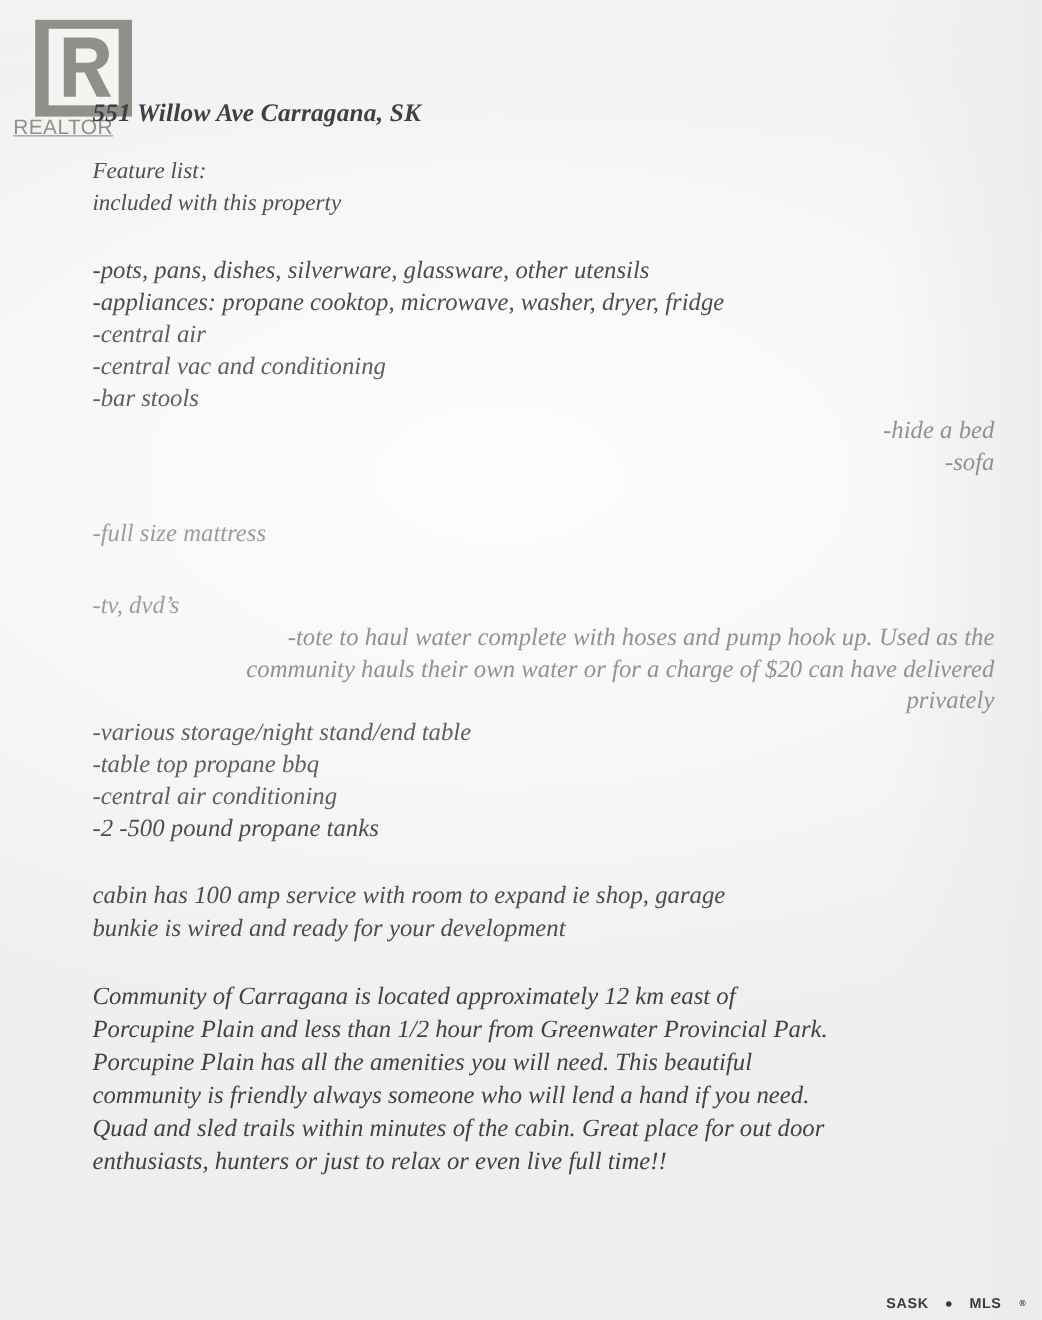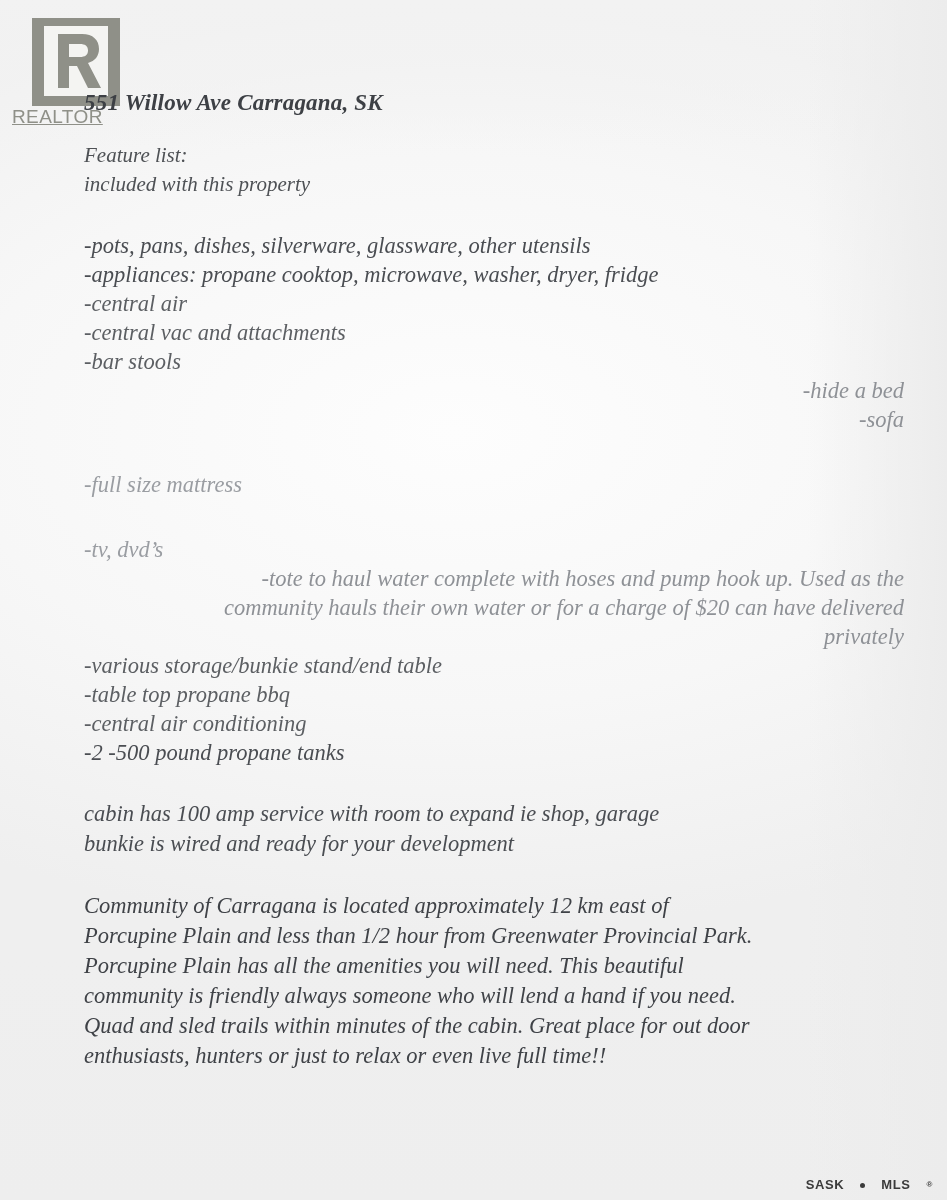--- a/index.html
+++ b/index.html
@@ -184,30 +184,30 @@
     <div class="line title-line">551 Willow Ave Carragana, SK</div>
 
     <div class="line heading-line">Feature list:</div>
     <div class="line heading-line">included with this property</div>
 
     <div class="gap-md"></div>
 
     <div class="feature-item dark">-pots, pans, dishes, silverware, glassware, other utensils</div>
     <div class="feature-item dark">-appliances: propane cooktop, microwave, washer, dryer, fridge</div>
     <div class="feature-item">-central air</div>
-    <div class="feature-item">-central vac and attachments</div>
+    <div class="feature-item">-central vac and conditioning</div>
     <div class="feature-item">-bar stools</div>
     <div class="feature-item faded">-hide a bed</div>
     <div class="feature-item faded">-sofa</div>
     <div class="feature-item faded2">-full size mattress</div>
     <div class="feature-item faded2">-tv, dvd’s</div>
     <div class="feature-item faded">-tote to haul water complete with hoses and pump hook up.  Used as the</div>
     <div class="feature-item faded">community hauls their own water or for a charge of $20 can have delivered</div>
     <div class="feature-item faded">privately</div>
-    <div class="feature-item">-various storage/bunkie stand/end table</div>
+    <div class="feature-item">-various storage/night stand/end table</div>
     <div class="feature-item">-table top propane bbq</div>
     <div class="feature-item">-central air conditioning</div>
     <div class="feature-item dark">-2     -500 pound propane tanks</div>
 
     <div class="gap-md"></div>
 
     <div class="notes-block">
       <div class="para">cabin has 100 amp service with room to expand ie shop, garage</div>
       <div class="para">bunkie is wired and ready for your development</div>
     </div>

